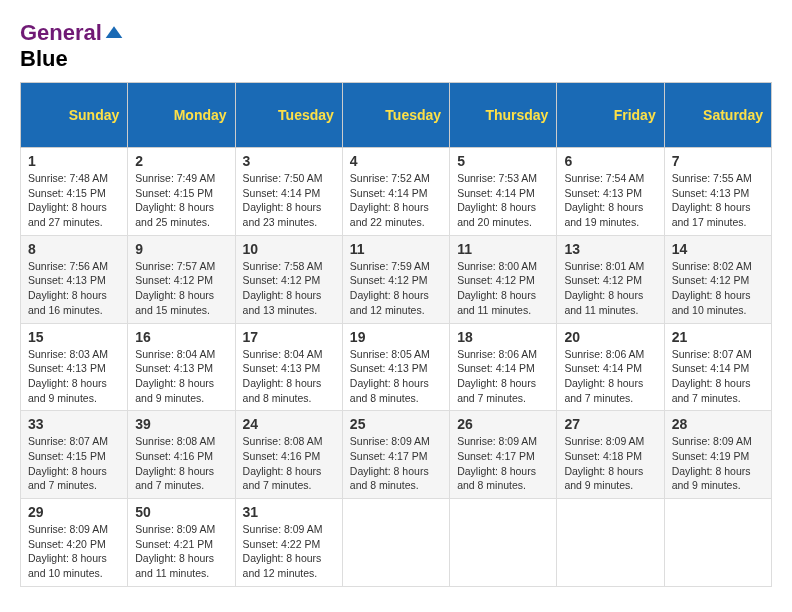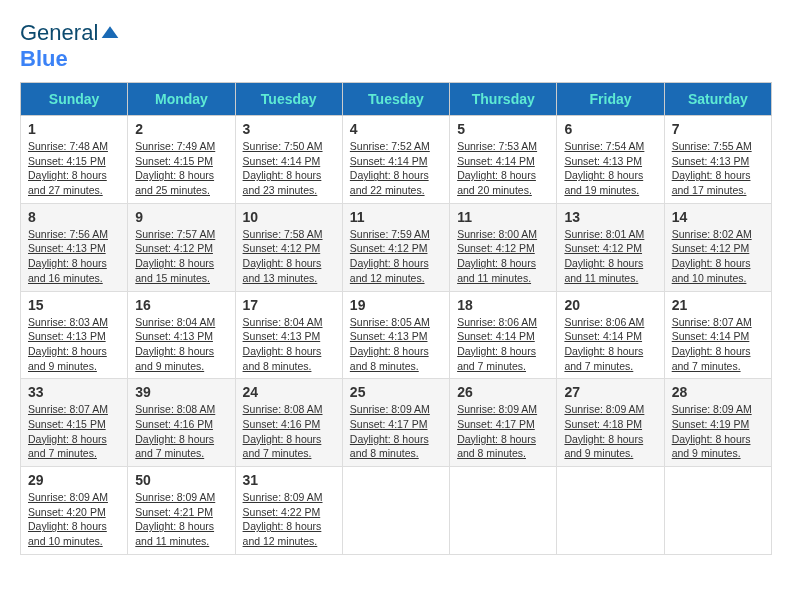--- a/index.html
+++ b/index.html
@@ -20,27 +20,27 @@
       display: flex;
       flex-direction: column;
       align-items: flex-start;
     }
     .logo-text {
       display: flex;
       align-items: center;
     }
     .logo-general {
       font-size: 22px;
-      font-weight: normal;
-      color: #0c4a6e;
+      font-weight: bold;
+      color: #701a75;
     }
     .logo-blue {
       font-size: 22px;
       font-weight: bold;
-      color: #3b82f6;
+      color: #000000;
     }
     .logo-icon {
       width: 20px;
       height: 20px;
       margin-left: 2px;
     }
     .title-area {
       text-align: right;
     }
     .month-title {
@@ -51,25 +51,25 @@
     .location-title {
       font-size: 16px;
       color: #333;
     }
     .calendar {
       width: 100%;
       border-collapse: collapse;
     }
     .calendar th {
       background-color: #1a6ab5;
-      color: #5eead4;
-      padding: 8px 8px;
+      color: #fde047;
+      padding: 24px 8px;
       font-size: 14px;
       font-weight: bold;
-      text-align: center;
+      text-align: right;
       border: 1px solid #ccc;
     }
     .calendar td {
       vertical-align: top;
       padding: 5px 7px;
       border: 1px solid #ddd;
       width: 107px;
       min-height: 80px;
       font-size: 11px;
       color: #333;
@@ -81,21 +81,20 @@
     .day-num {
       font-size: 14px;
       font-weight: bold;
       display: block;
       margin-bottom: 2px;
     }
     .day-info {
       font-size: 10.5px;
       line-height: 1.4;
       color: #333;
-      text-decoration: underline;
     }
     .empty-cell {
       background: #fff !important;
     }
   </style>
 </head>
 <body>
 
 <div class="header-area">
   <div class="logo">

